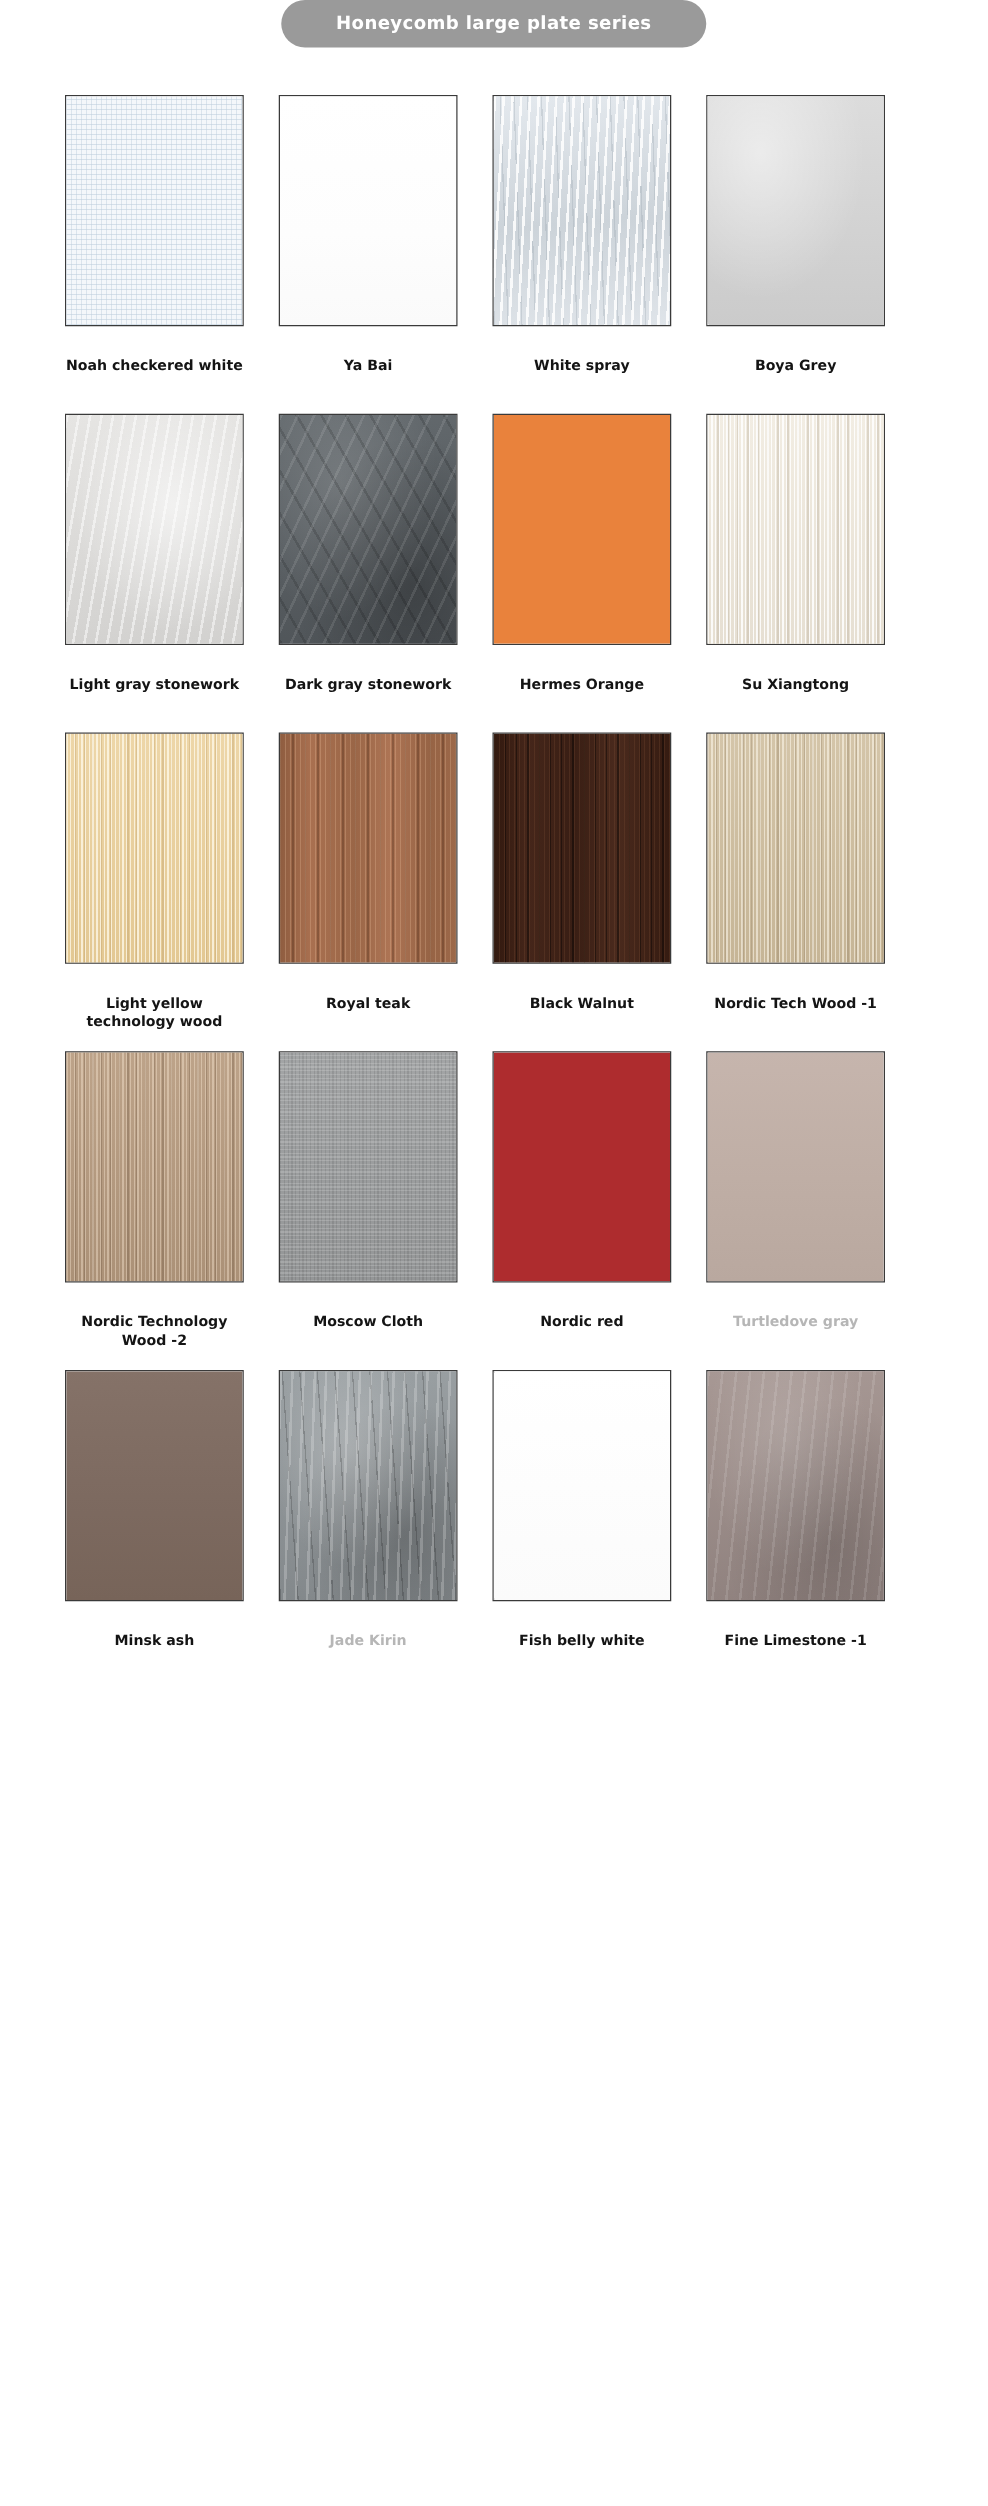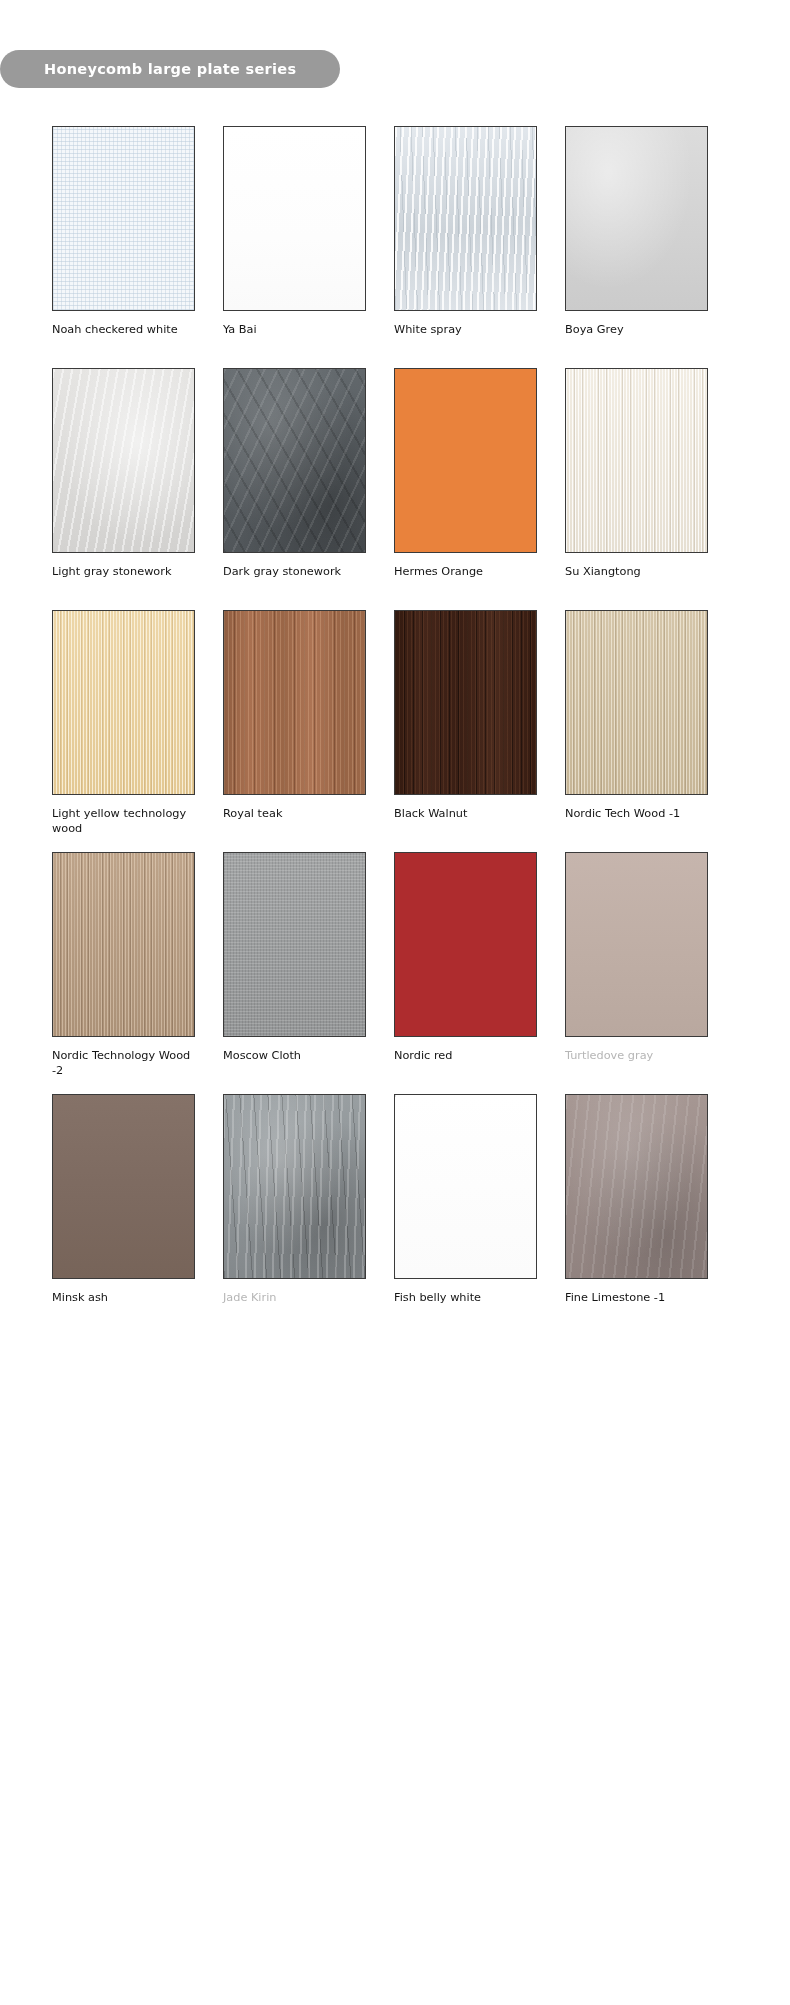--- a/index.html
+++ b/index.html
@@ -6,22 +6,22 @@
   body{
     width:790px;height:2005px;background:#ffffff;
     font-family:"Liberation Sans", sans-serif;
     -webkit-font-smoothing:antialiased;
     overflow:hidden;position:relative;
   }
   #page{position:relative;width:790px;height:2005px;}
 
   
   .header-wrap{
-    width:100%;display:flex;justify-content:flex-start;align-items:center;
-    padding-top:50px;box-sizing:border-box;
+    width:100%;display:flex;justify-content:center;align-items:center;
+    box-sizing:border-box;
   }
   .header-pill{
     background:#9a9a9a;color:#ffffff;
     border-radius:22px;
     padding:11px 44px;
     font-size:14.5px;font-weight:bold;letter-spacing:.3px;
     white-space:nowrap;
     font-family:"DejaVu Sans", sans-serif;
   }
 
@@ -39,23 +39,24 @@
   .swatch{
     width:143px;height:185px;
     border:1px solid #3a3a3a;
     box-sizing:border-box;
     position:relative;
     overflow:hidden;
     background:#fff;
   }
   .swatch .tex{position:absolute;inset:0;}
   .caption{
-    margin-top:12px;
+    margin-top:25px;
+    text-align:center;
     font-size:11.3px;
-    font-weight:normal;
+    font-weight:bold;
     line-height:1.30;
     color:#141414;
     min-height:30px;
     font-family:"DejaVu Sans", sans-serif;
   }
   .caption.muted{color:#b6b6b6;}
 
   
   .cell{margin-bottom:15px;}
 

